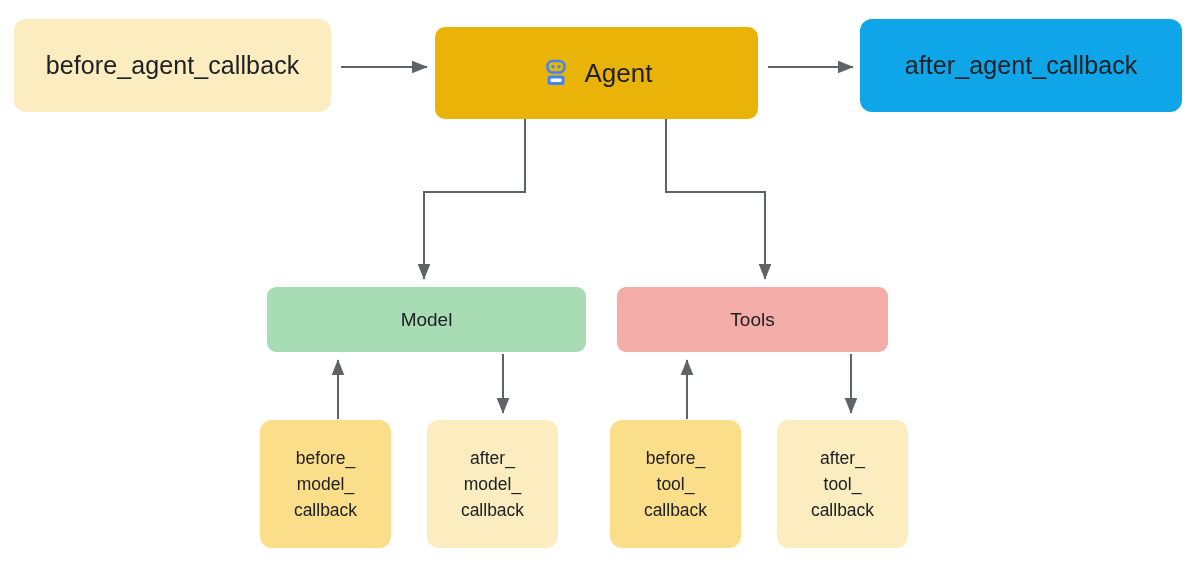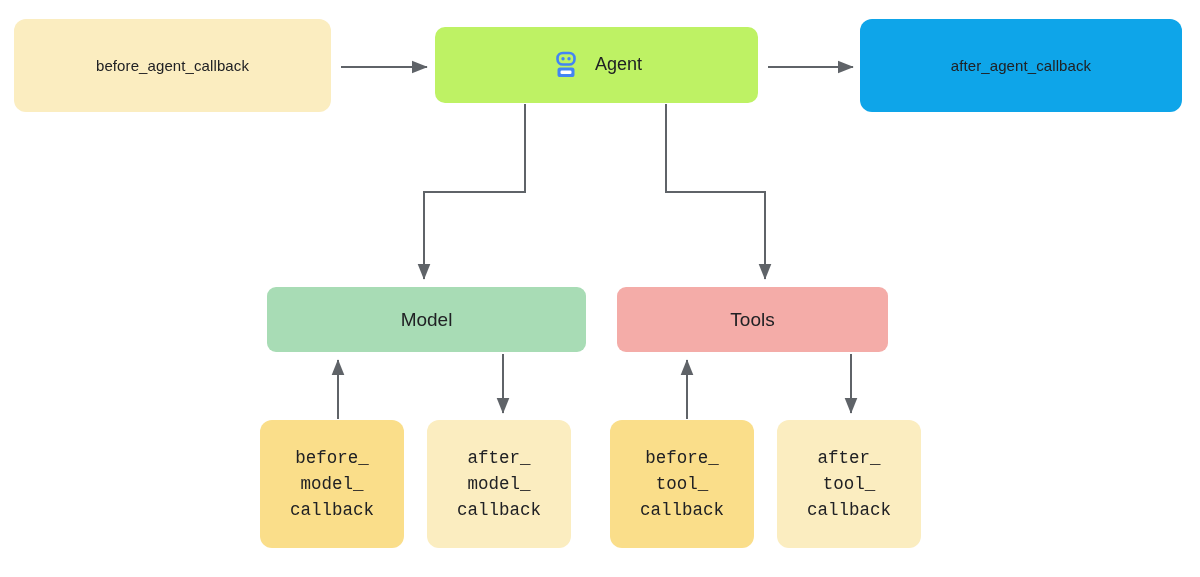--- a/index.html
+++ b/index.html
@@ -26,36 +26,36 @@
     align-items: center;
     justify-content: center;
     text-align: center;
     color: #202124;
     line-height: 1.32;
     user-select: none;
   }
   
   .node.agent-cb {
     border-radius: 12px;
-    font-size: 15px;
+    font-size: 25px;
     letter-spacing: 0.1px;
   }
   #node-before-agent {
     left: 14px;  top: 19px;  width: 317px; height: 93px;
     background: #FBEDC0;
   }
   #node-after-agent {
     left: 860px; top: 19px;  width: 322px; height: 93px;
     background: #0ea5e9;
   }
   #node-agent {
-    left: 435px; top: 27px;  width: 323px; height: 76px;
-    background: #bef264;
+    left: 435px; top: 27px;  width: 323px; height: 92px;
+    background: #eab308;
     border-radius: 10px;
-    font-size: 18px;
+    font-size: 26px;
     gap: 14px;
   }
   #node-agent .agent-inner {
     display: flex;
     align-items: center;
     gap: 14px;
   }
   .robot-icon {
     display: block;
     width: 30px;
@@ -73,25 +73,24 @@
     text-align: center;
   }
   #node-tools {
     left: 617px; top: 287px; width: 271px; height: 65px;
     background: #F4ACA8;
   }
   
   .node.leaf-cb {
     top: 420px;
     height: 128px;
-    width: 144px;
+    width: 131px;
     border-radius: 12px;
     font-size: 17.5px;
     line-height: 1.5;
-    font-family: Liberation Mono, monospace;
   }
   #node-before-model { left: 260px; background: #FADE8A; }
   #node-after-model  { left: 427px; background: #FBEDC0; }
   #node-before-tool  { left: 610px; background: #FADE8A; }
   #node-after-tool   { left: 777px; background: #FBEDC0; }
   .leaf-cb .lines { white-space: pre-line; }
 
   
   #edges {
     position: absolute;

